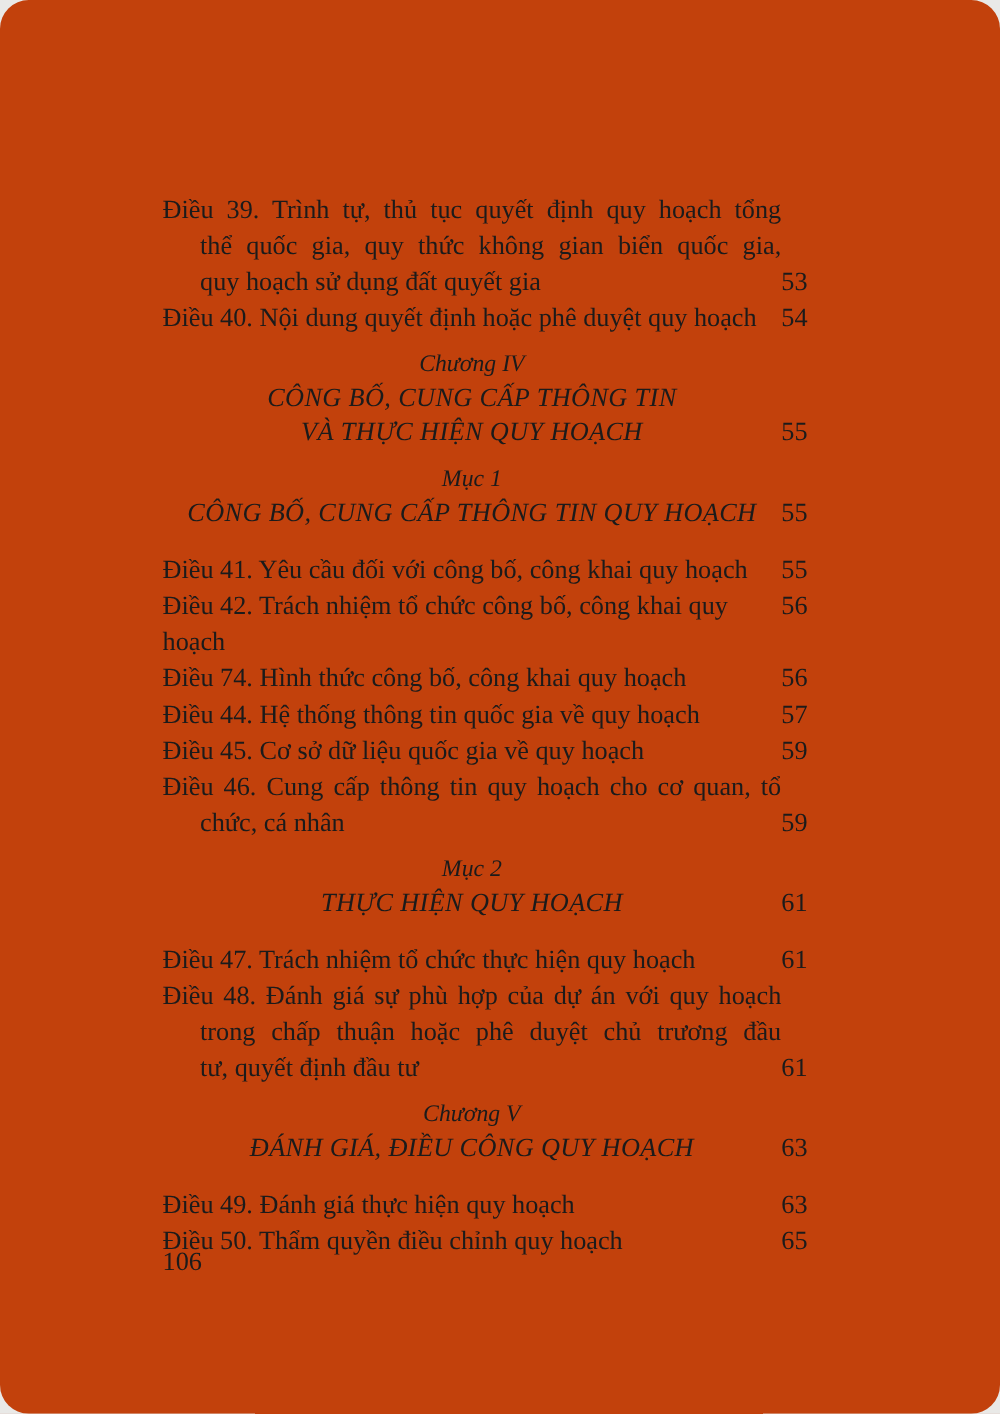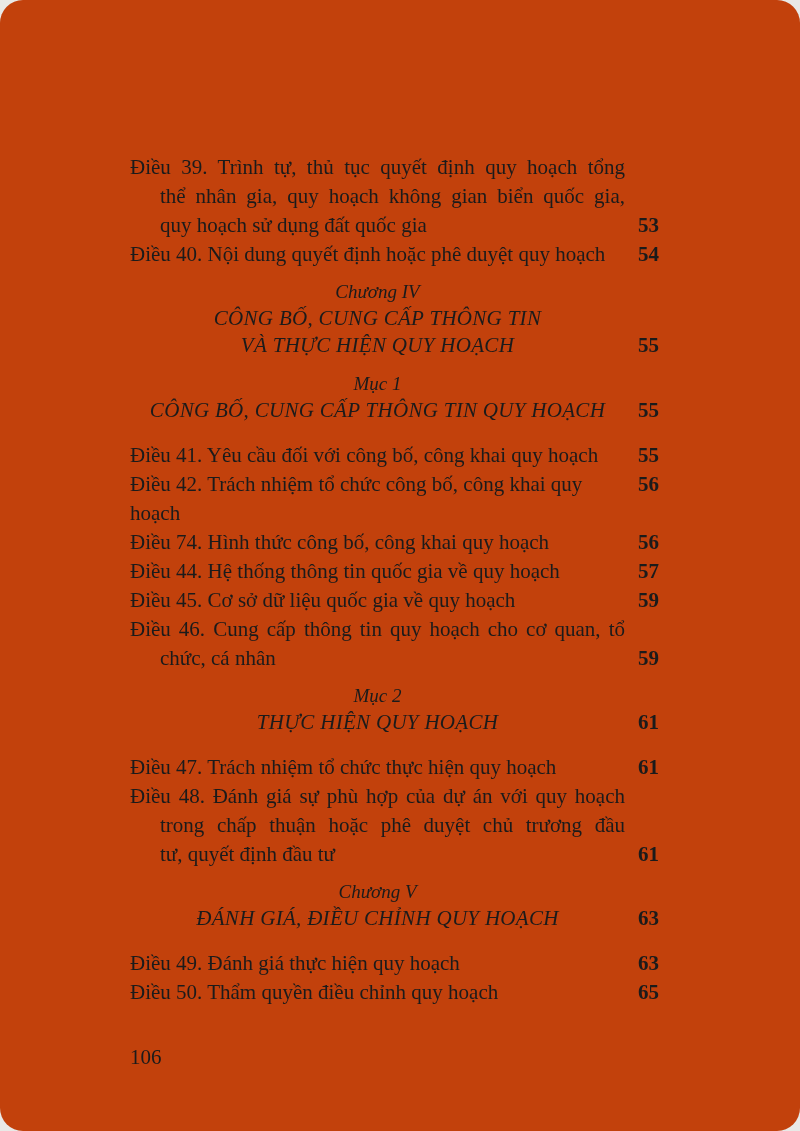--- a/index.html
+++ b/index.html
@@ -29,46 +29,46 @@
     text-align-last: justify;
     margin-right: 47px;
   }
   .row.cont { margin-left: 30px; }
   .row.last {
     display: flex;
     justify-content: space-between;
     align-items: baseline;
   }
   .row.last .txt.cont { margin-left: 30px; }
-  .pg { flex: none; width: 47px; text-align: center; white-space: nowrap; font-weight: bold; }
+  .pg { flex: none; width: 47px; text-align: left; white-space: nowrap; }
   
   .group { margin-top: 9px; }
   .group + .group { margin-top: 11px; }
   .group + .entry { margin-top: 17px; }
   .hrow { display: flex; line-height: 27px; align-items: baseline; }
   .ttl { flex: 1; text-align: center; }
   .ttl.label { font-style: italic; font-size: 19px; }
   .ttl.caps { font-size: 21px; letter-spacing: 0.3px; font-style: italic; }
   
   .footer-page {
     position: absolute;
-    left: 130px; top: 1043px;
+    left: 130px; top: 995px;
     font-size: 21px; line-height: 29px;
   }
 </style>
 </head>
 <body>
 
 <div class="page">
   <div class="toc">
       <div class="entry">
         <div class="row just">Điều 39. Trình tự, thủ tục quyết định quy hoạch tổng</div>
-        <div class="row just cont">thể nhân gia, quy hoạch không gian biển quốc gia,</div>
+        <div class="row just cont">thể quốc gia, quy thức không gian biển quốc gia,</div>
         <div class="row last">
-          <span class="txt cont">quy hoạch sử dụng đất quốc gia</span>
+          <span class="txt cont">quy hoạch sử dụng đất quyết gia</span>
           <span class="pg">53</span>
         </div>
       </div>
       <div class="entry">
         <div class="row last">
           <span class="txt">Điều 40. Nội dung quyết định hoặc phê duyệt quy hoạch</span>
           <span class="pg">54</span>
         </div>
       </div>
       <div class="group">
@@ -155,21 +155,21 @@
           <span class="txt cont">tư, quyết định đầu tư</span>
           <span class="pg">61</span>
         </div>
       </div>
       <div class="group">
         <div class="hrow">
           <div class="ttl label">Chương V</div>
           <span class="pg"></span>
         </div>
         <div class="hrow">
-          <div class="ttl caps">ĐÁNH GIÁ, ĐIỀU CHỈNH QUY HOẠCH</div>
+          <div class="ttl caps">ĐÁNH GIÁ, ĐIỀU CÔNG QUY HOẠCH</div>
           <span class="pg">63</span>
         </div>
       </div>
       <div class="entry">
         <div class="row last">
           <span class="txt">Điều 49. Đánh giá thực hiện quy hoạch</span>
           <span class="pg">63</span>
         </div>
       </div>
       <div class="entry">

